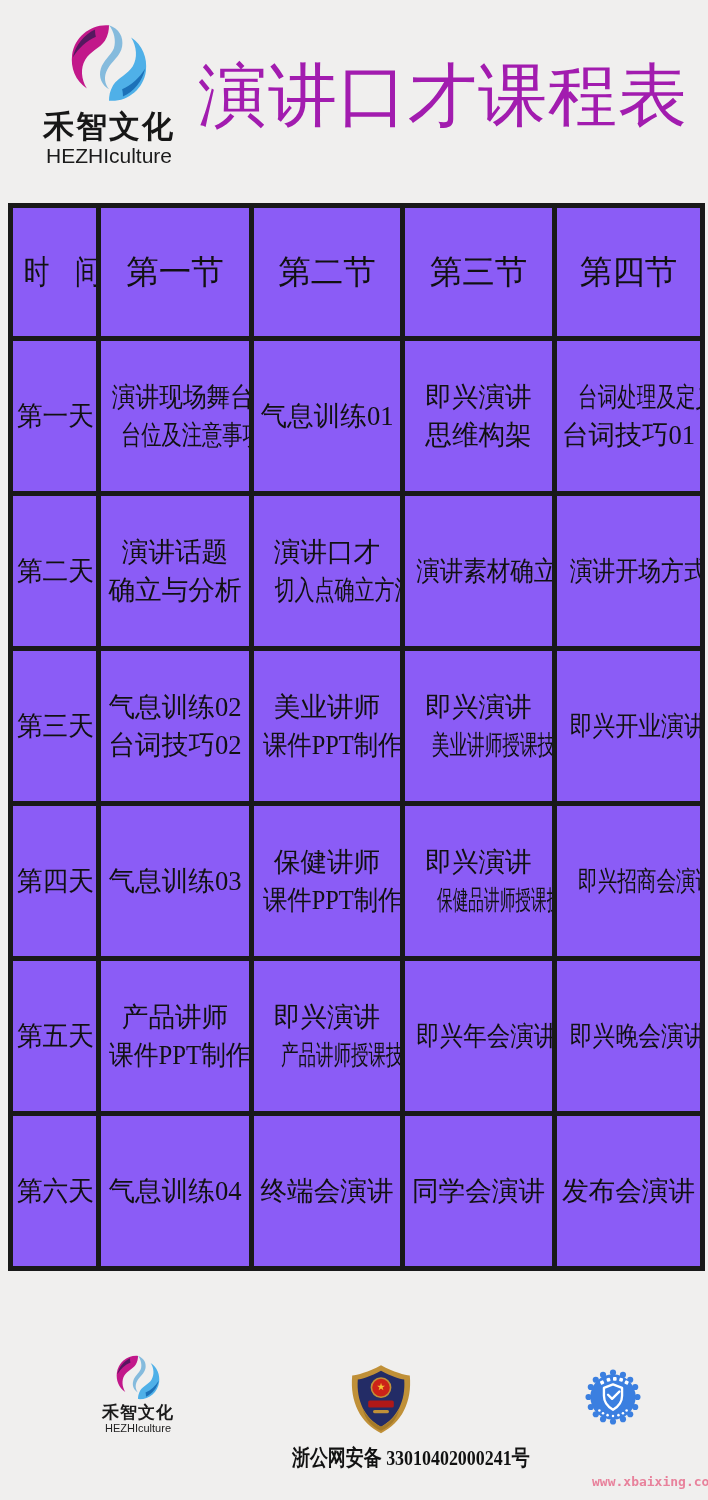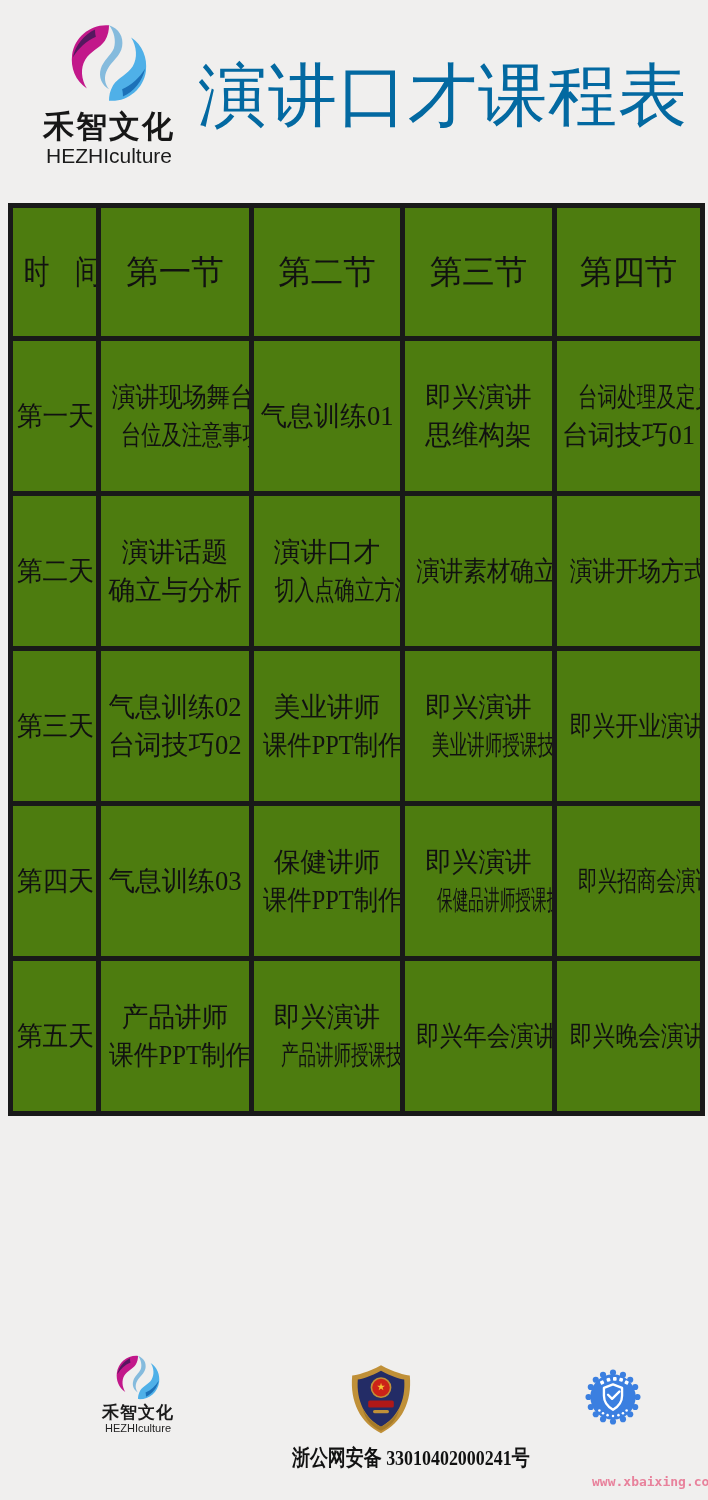--- a/index.html
+++ b/index.html
@@ -20,28 +20,28 @@
     font-family:"Liberation Sans","DejaVu Sans",sans-serif;
     font-weight:bold;font-size:31px;letter-spacing:2px;color:#171717;line-height:34px;
   }
   .brand-en{
     font-family:"Liberation Sans","DejaVu Sans",sans-serif;
     font-size:21px;color:#1b1b1b;line-height:24px;letter-spacing:0px;
   }
   .page-title{
     position:absolute;left:198px;top:50px;
     font-size:69px;letter-spacing:1px;white-space:nowrap;
-    color:#0369a1;font-weight:500;
+    color:#a21caf;font-weight:500;
   }
 
   
   table.schedule{
     position:absolute;left:8px;top:203px;width:692px;
     border-collapse:collapse;table-layout:fixed;
-    background:#4d7c0f;
+    background:#8b5cf6;
   }
   .schedule th,.schedule td{
     border:5px solid #191919;
     text-align:center;vertical-align:middle;
     padding:0 2px;overflow:hidden;
   }
   .schedule .head-row th{height:128px;font-weight:normal;}
   .schedule tr.data-row td{height:150px;}
   .line{
     display:block;white-space:nowrap;text-align:center;
@@ -285,20 +285,37 @@
             <div class="line cline" style="transform: scaleX(0.648);">产品讲师授课技巧</div>
           </td>
       <td>
             <div class="line cline" style="transform: scaleX(0.87);">即兴年会演讲</div>
           </td>
       <td>
             <div class="line cline" style="transform: scaleX(0.846);">即兴晚会演讲</div>
           </td>
     </tr>
 
+    <tr class="data-row">
+      <td>
+            <div class="line dline" style="transform: scaleX(0.951);">第六天</div>
+          </td>
+      <td>
+            <div class="line cline" style="transform: scaleX(0.986);">气息训练04</div>
+          </td>
+      <td>
+            <div class="line cline" style="transform: scaleX(0.986);">终端会演讲</div>
+          </td>
+      <td>
+            <div class="line cline" style="transform: scaleX(0.986);">同学会演讲</div>
+          </td>
+      <td>
+            <div class="line cline" style="transform: scaleX(0.986);">发布会演讲</div>
+          </td>
+    </tr>
   </tbody>
     </table>
 
   <div class="footer-brand">
     <svg class="logo-sm">
         <use href="#swirl"></use>
       </svg>
     <div class="fb-cn">禾智文化</div>
     <div class="fb-en">HEZHIculture</div>
   </div>

